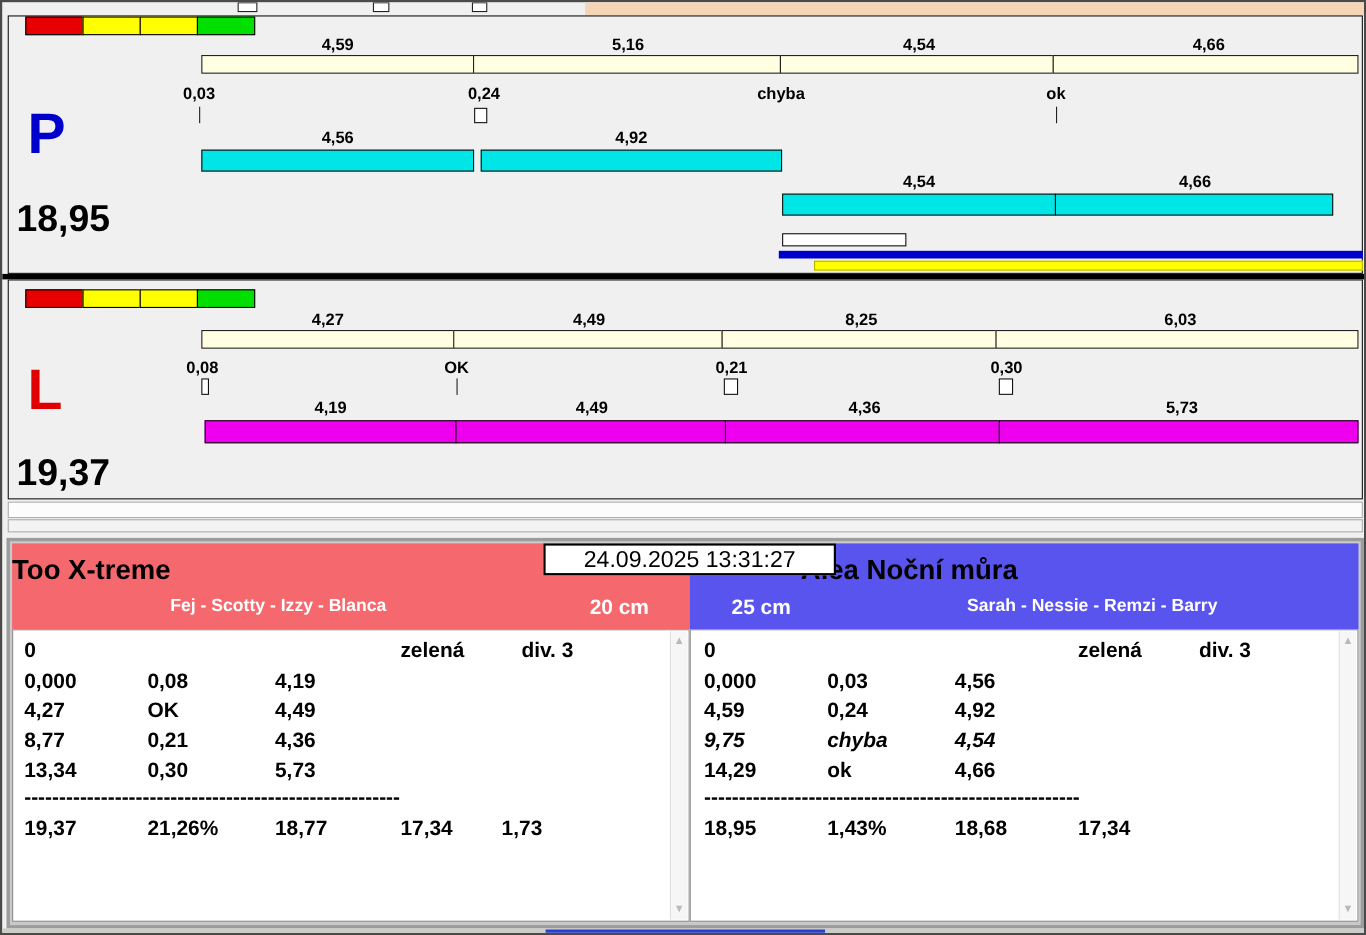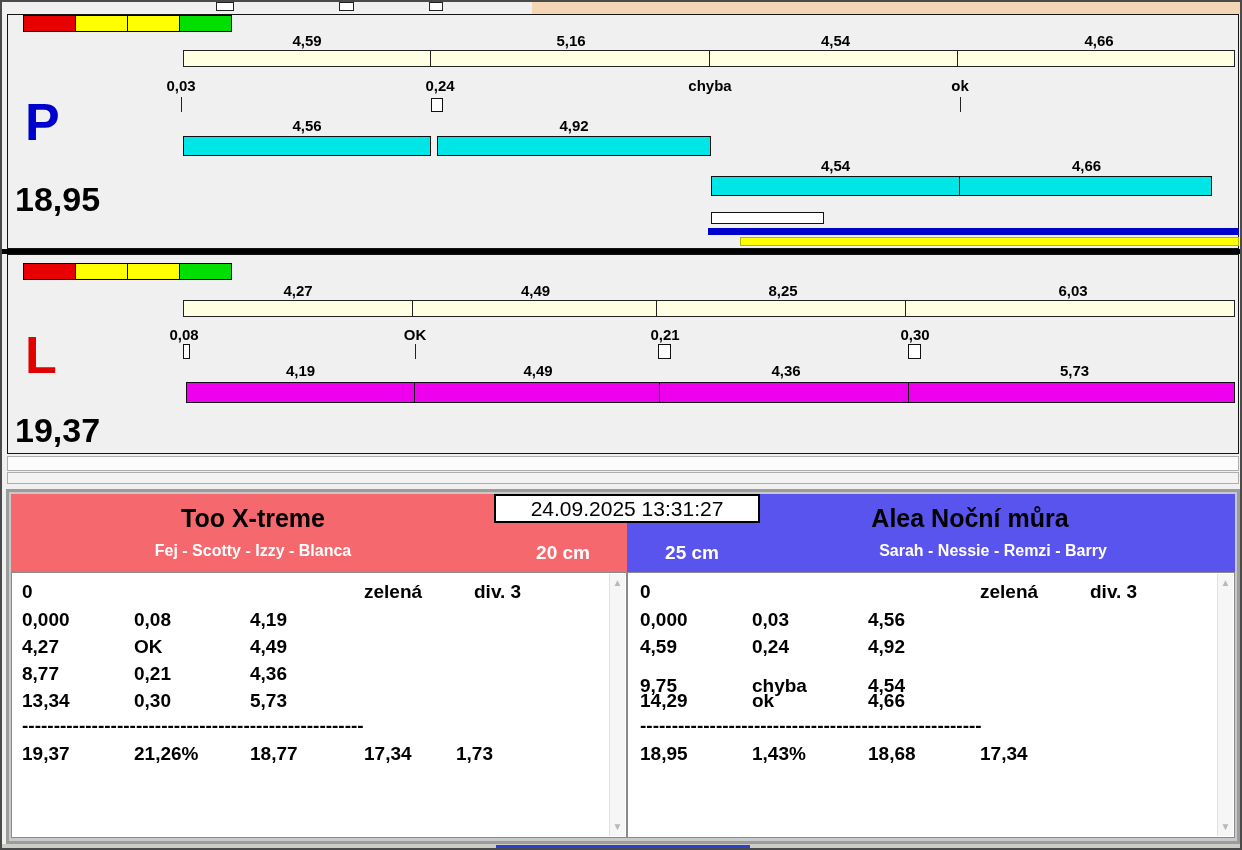--- a/index.html
+++ b/index.html
@@ -18,21 +18,21 @@
   .cream .seg{background:#ffffe1;}
   .cyanbar .seg{background:#00e6e7;border:1px solid #101010;}
   .mag .seg{background:#ee00ee;border:1px solid #101010;}
   .solidbar{position:absolute;background:#00e6e7;border:1px solid #101010;box-sizing:border-box;}
   .ticklabel{position:absolute;font-weight:bold;font-size:15px;text-align:center;color:#000;white-space:nowrap;}
   .tickline{position:absolute;width:1px;background:#222;}
   .tickbox{position:absolute;background:#fff;border:1px solid #101010;box-sizing:border-box;}
   .bigletter{position:absolute;font-weight:bold;font-size:52px;line-height:1;}
   .bigtotal{position:absolute;font-weight:bold;font-size:34px;line-height:1;color:#000;}
   .teamheader{position:absolute;height:78px;}
-  .teamtitle{position:absolute;text-align:center;font-weight:bold;font-size:25px;color:#000;}
+  .teamtitle{position:absolute;font-weight:bold;font-size:25px;color:#000;}
   .teamsub{position:absolute;text-align:center;font-weight:bold;font-size:16px;color:#fff;}
   .lane{position:absolute;text-align:center;font-weight:bold;font-size:19px;color:#fff;}
   .datetime{position:absolute;background:#fff;border:2px solid #000;box-sizing:border-box;text-align:center;font-size:21px;color:#000;z-index:6;}
   .textarea{position:absolute;background:#fff;border:1px solid #8a8a8a;box-sizing:border-box;}
   .trow{position:absolute;left:0;width:100%;height:24px;font-weight:bold;font-size:19px;color:#000;}
   .trow span{position:absolute;white-space:pre;}
   .scrollbar{position:absolute;right:1px;top:1px;width:16px;height:calc(100% - 2px);background:#f6f6f6;border-left:1px solid #e0e0e0;box-sizing:border-box;}
   .scrollbar .arrow{position:absolute;left:0;width:100%;text-align:center;color:#b9b9b9;font-size:10px;line-height:14px;}
   .thinstrip{position:absolute;background:#fcfcfc;border:1px solid #adadad;box-sizing:border-box;}
   .topbox{position:absolute;background:#fff;border:1px solid #222;box-sizing:border-box;}
@@ -222,21 +222,21 @@
     <div class="trow" style="top:36px;">
       <span style="left:12px;">0,000</span>
       <span style="left:124px;">0,03</span>
       <span style="left:240px;">4,56</span>
     </div>
     <div class="trow" style="top:63px;">
       <span style="left:12px;">4,59</span>
       <span style="left:124px;">0,24</span>
       <span style="left:240px;">4,92</span>
     </div>
-    <div class="trow" style="top:102px;">
+    <div class="trow" style="top:90px;font-style:italic;">
       <span style="left:12px;">9,75</span>
       <span style="left:124px;">chyba</span>
       <span style="left:240px;">4,54</span>
     </div>
     <div class="trow" style="top:117px;">
       <span style="left:12px;">14,29</span>
       <span style="left:124px;">ok</span>
       <span style="left:240px;">4,66</span>
     </div>
     <div class="trow" style="top:142px;">

